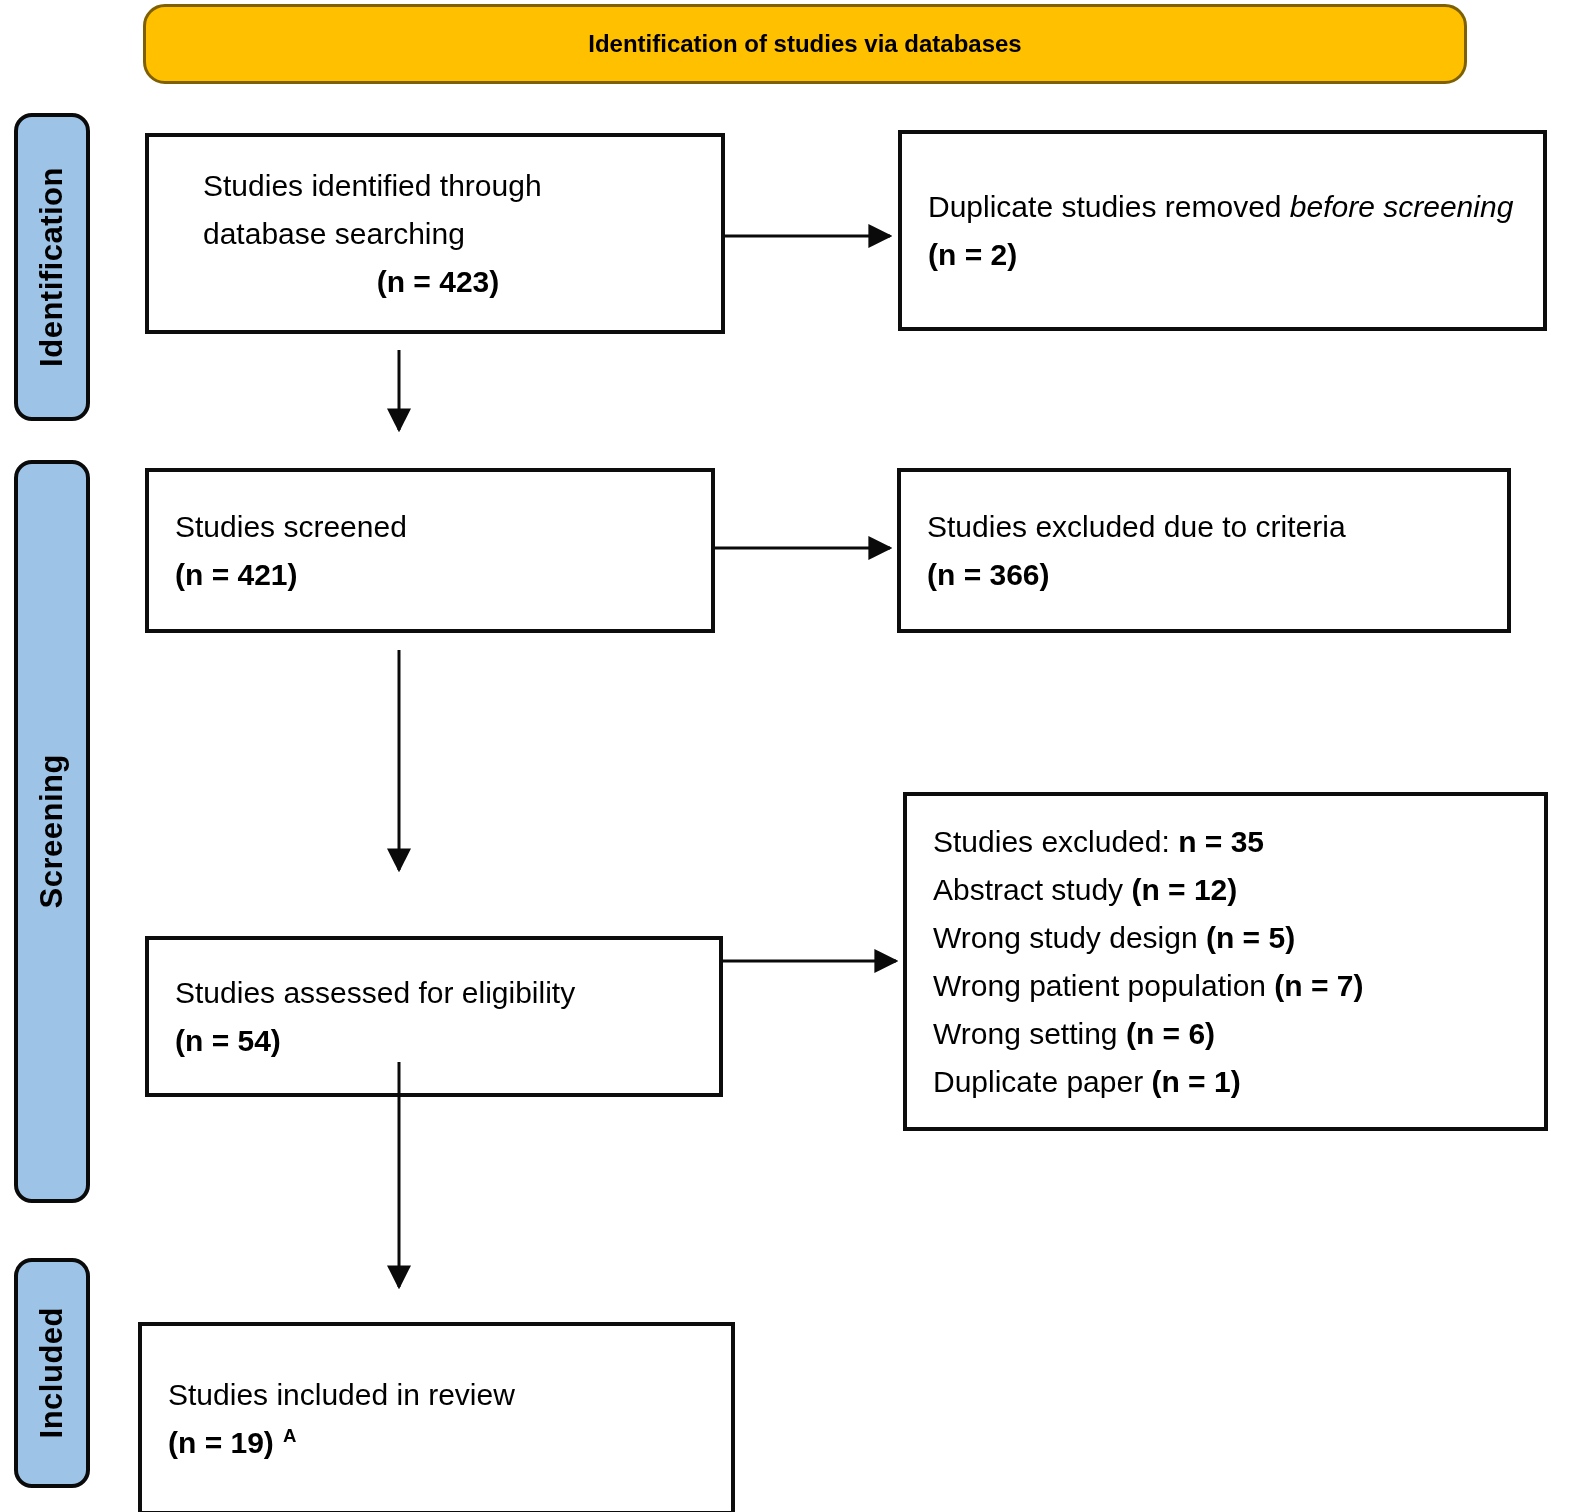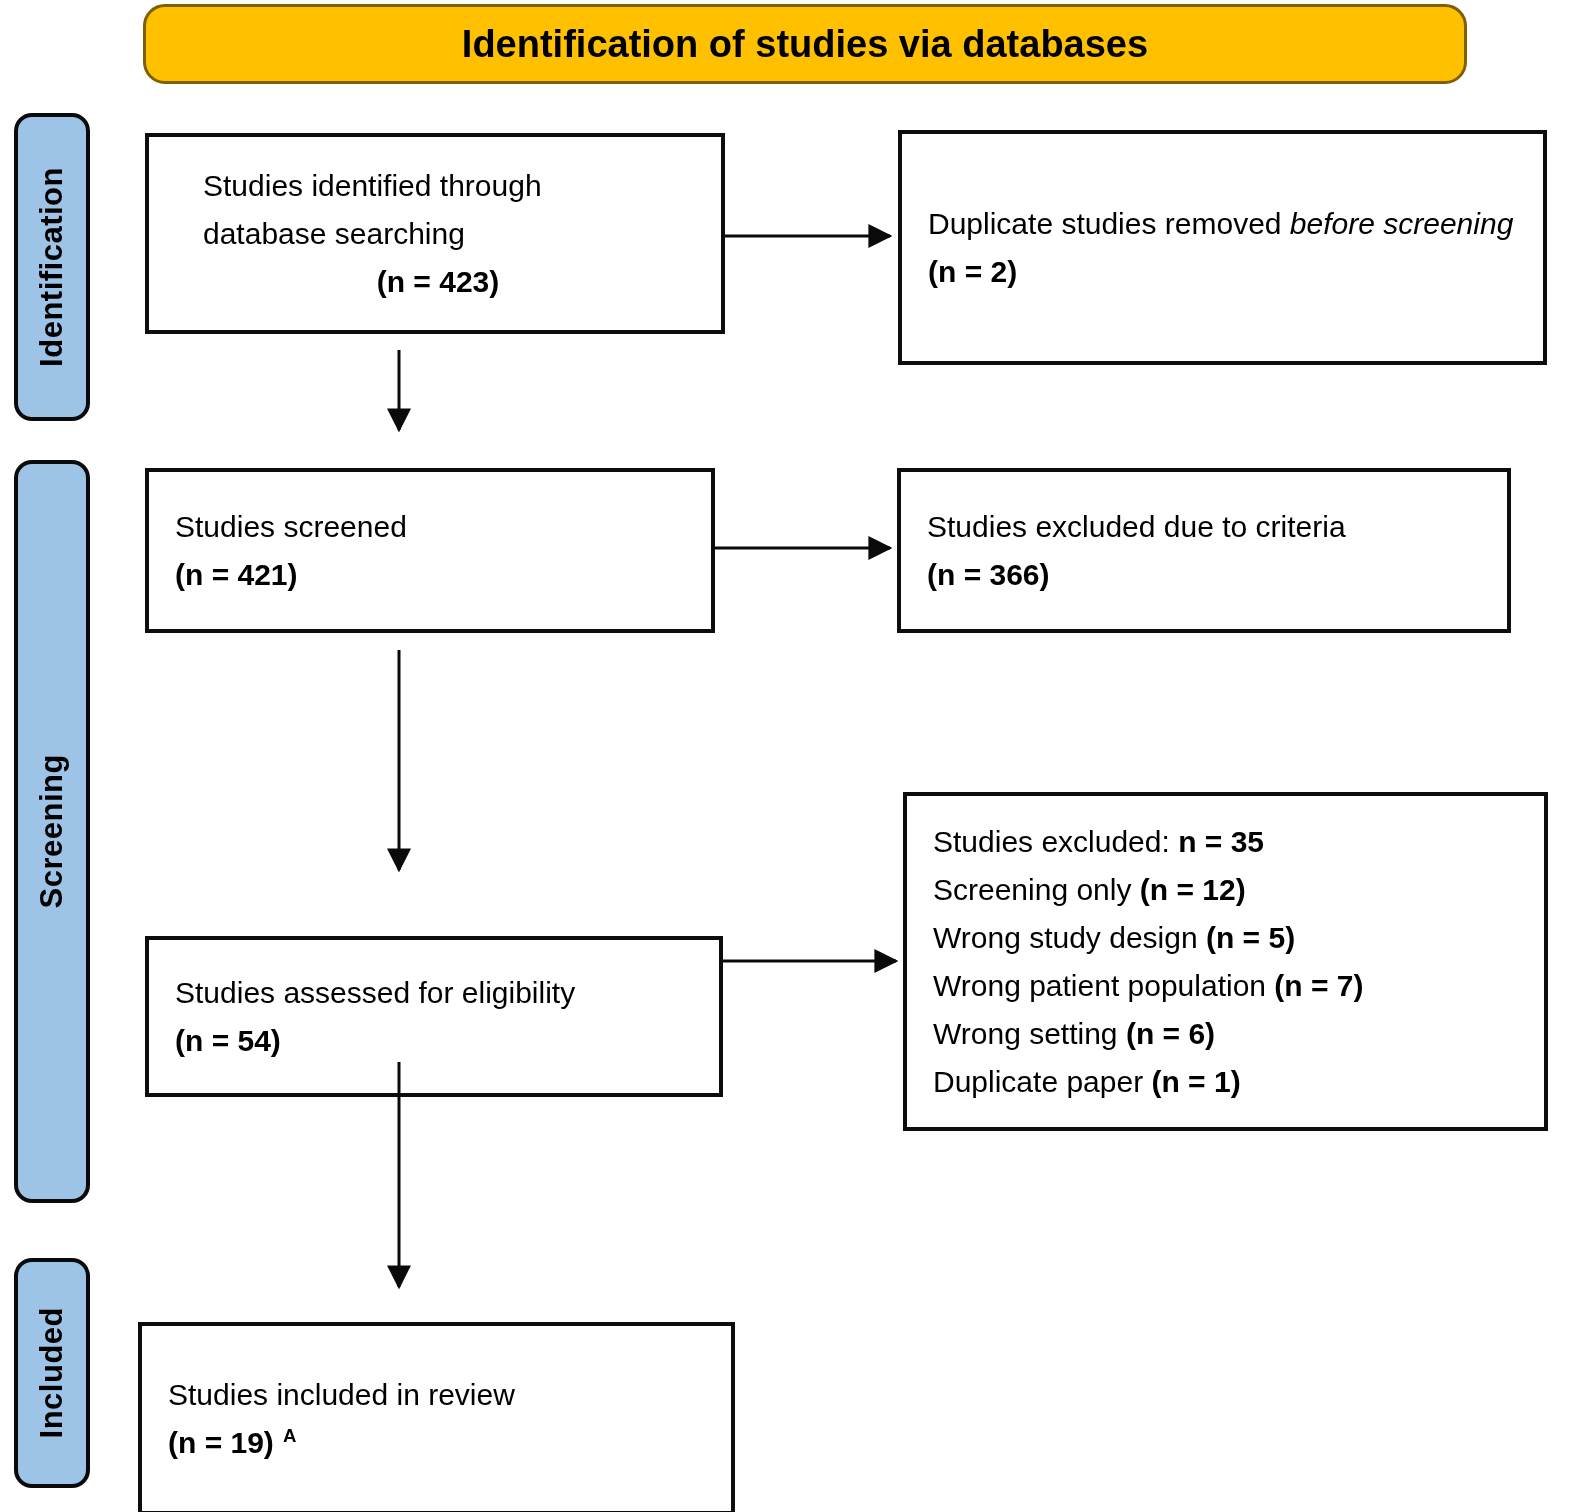--- a/index.html
+++ b/index.html
@@ -14,21 +14,21 @@
   }
   .banner {
     position: absolute;
     left: 143px; top: 4px;
     width: 1324px; height: 80px;
     background: var(--banner-bg, #FFC000);
     border: 3px solid var(--banner-border, #7F6000);
     border-radius: 22px;
     box-sizing: border-box;
     display: flex; align-items: center; justify-content: center;
-    font-weight: bold; font-size: 38px;
+    font-weight: bold; font-size: 24px;
   }
   .stage {
     position: absolute;
     left: 14px; width: 76px;
     background: var(--stage-bg, #9DC3E6);
     border: 4px solid #0a0a0a;
     border-radius: 18px;
     box-sizing: border-box;
     display: flex; align-items: center; justify-content: center;
   }
@@ -58,21 +58,21 @@
   .fbox .it { font-style: italic; }
   .fbox sup {
     font-size: 62%;
     font-weight: bold;
     margin-left: 9px;
     vertical-align: super;
     line-height: 0;
   }
   .box-identified { left: 145px; top: 133px; width: 580px; height: 201px; align-items: center; }
   .box-identified .ftext { max-width: 470px; }
-  .box-duplicates { left: 898px; top: 130px; width: 649px; height: 235px; }
+  .box-duplicates { left: 898px; top: 130px; width: 649px; height: 201px; }
   .box-screened   { left: 145px; top: 468px; width: 570px; height: 165px; }
   .box-excluded-criteria { left: 897px; top: 468px; width: 614px; height: 165px; }
   .box-assessed   { left: 145px; top: 890px; width: 578px; height: 161px; margin-top: 46px; }
   .box-reasons    { left: 903px; top: 792px; width: 645px; height: 339px; }
   .box-included   { left: 138px; top: 1322px; width: 597px; height: 193px; }
   #arrows {
     position: absolute;
     left: 0; top: 0;
     pointer-events: none;
   }
@@ -130,21 +130,21 @@
       <span>Studies assessed for eligibility</span>
     </div>
     <div class="fn">(n = 54)</div>
   </div>
 
   <div class="fbox box-reasons">
     <div class="line">
       <span>Studies excluded: </span><b>n = 35</b>
     </div>
     <div class="line">
-      <span>Screening only </span><b>(n = 12)</b>
+      <span>Abstract study </span><b>(n = 12)</b>
     </div>
     <div class="line">
       <span>Wrong study design </span><b>(n = 5)</b>
     </div>
     <div class="line">
       <span>Wrong patient population </span><b>(n = 7)</b>
     </div>
     <div class="line">
       <span>Wrong setting </span><b>(n = 6)</b>
     </div>

